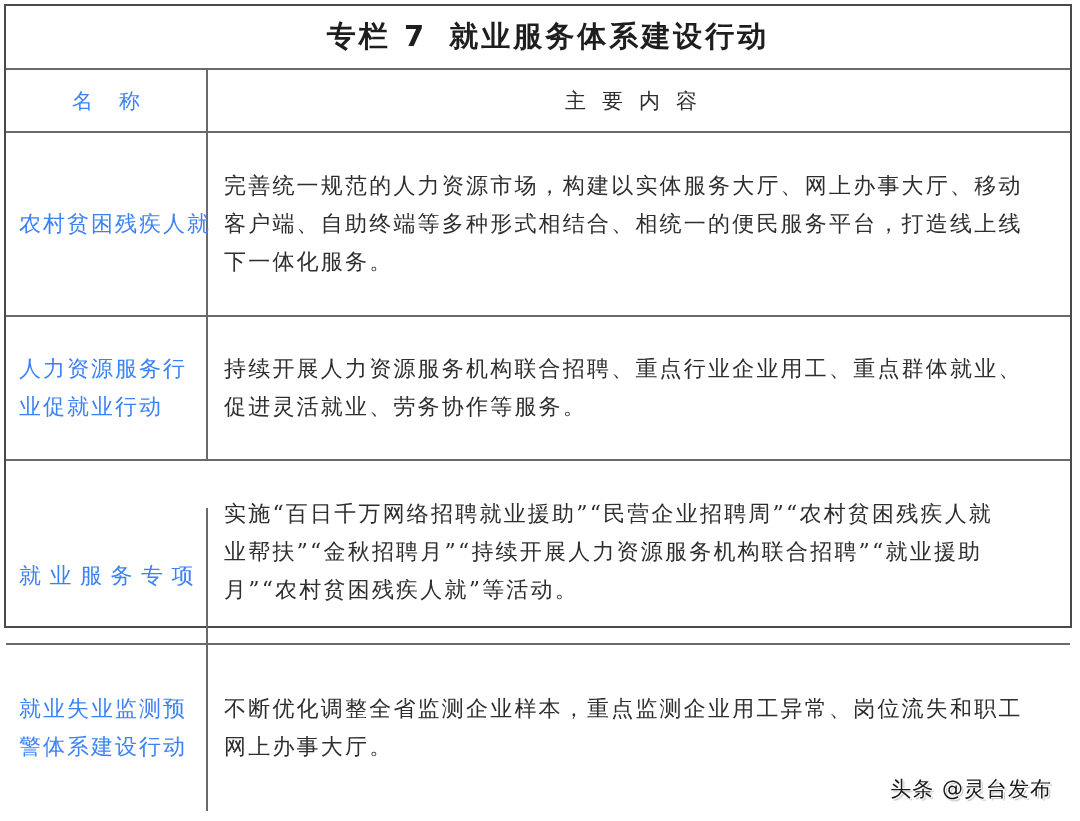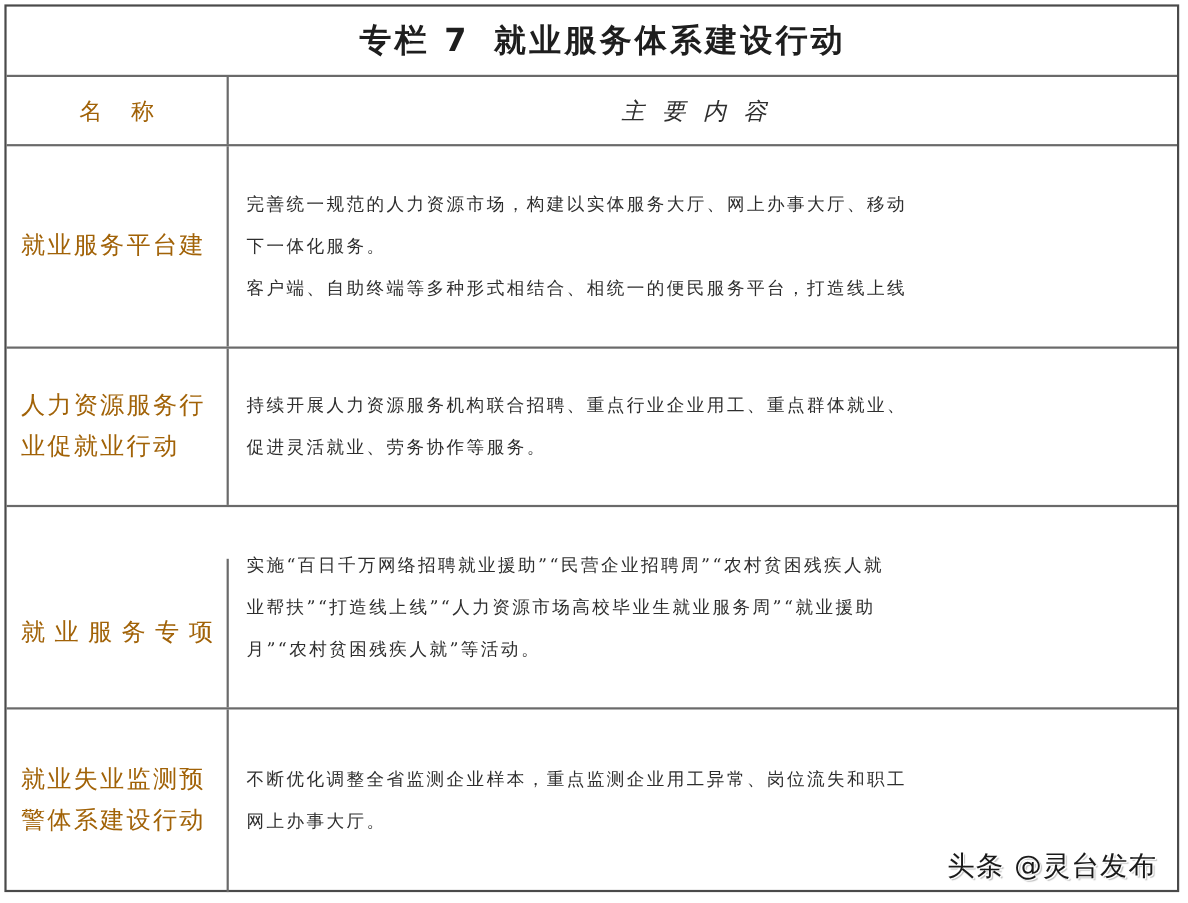--- a/index.html
+++ b/index.html
@@ -13,21 +13,21 @@
       position: relative;
       overflow: hidden;
       font-family: "DejaVu Serif", "Liberation Serif", serif;
       color: #2a2a2a;
     }
     .table-frame {
       position: absolute;
       left: 4px;
       top: 4px;
       width: 1068px;
-      height: 807px;
+      height: 624px;
       border: 2px solid #4a4a4a;
       box-sizing: border-box;
     }
     .row {
       position: absolute;
       left: 0;
       right: 0;
       box-sizing: border-box;
       border-bottom: 2px solid #6a6a6a;
     }
@@ -55,63 +55,62 @@
       bottom: 0;
       width: 202px;
       border-right: 2px solid #6a6a6a;
       box-sizing: border-box;
       display: flex;
       align-items: center;
       padding: 0 10px 0 13px;
       font-size: 22px;
       line-height: 38px;
       letter-spacing: 2px;
-      color: #a16207;
+      color: #3b82f6;
     }
     .cell-content {
       position: absolute;
       left: 202px;
       right: 0;
       top: 0;
       bottom: 0;
       display: flex;
       align-items: center;
       padding: 0 10px 0 16px;
-      font-size: 16px;
+      font-size: 22px;
       line-height: 38px;
       letter-spacing: 2.2px;
       color: #2e2e2e;
       box-sizing: border-box;
     }
     .header-row { top: 64px; height: 63px; }
     .header-row .cell-name {
       justify-content: center;
       letter-spacing: 26px;
       padding: 0 0 0 26px;
       font-size: 21px;
     }
     .header-row .cell-content {
       justify-content: center;
       letter-spacing: 16px;
       font-size: 21px;
       padding-left: 10px;
-      font-style: italic;
     }
     .r1 { top: 127px; height: 184px; }
     .r2 { top: 311px; height: 144px; }
     .r3 { top: 455px; height: 184px; }
     .r4 { top: 639px; height: 166px; }
     .r3 .cell-name { letter-spacing: 8.5px; margin-top: 47px; }
     .line { display: block; white-space: nowrap; }
     .watermark {
       position: absolute;
       right: 28px;
       bottom: 18px;
       font-family: "DejaVu Sans", "Liberation Sans", sans-serif;
-      font-size: 25px;
+      font-size: 21px;
       color: #1a1a1a;
       text-shadow: 1px 1px 0 #ffffff, -1px -1px 0 #ffffff, 2px 2px 1px rgba(0,0,0,0.25);
       letter-spacing: 1px;
     }
   </style>
 </head>
 <body>
 
 <div class="table-frame">
 
@@ -122,28 +121,28 @@
   </div>
 
   <div class="row header-row">
     <div class="cell-name">名称</div>
     <div class="cell-content">主要内容</div>
   </div>
 
   <div class="row r1">
     <div class="cell-name">
       <div>
-        <span class="line">就业服务平台建</span>
+        <span class="line">农村贫困残疾人就</span>
       </div>
     </div>
     <div class="cell-content">
       <div>
         <span class="line">完善统一规范的人力资源市场，构建以实体服务大厅、网上办事大厅、移动</span>
+        <span class="line">客户端、自助终端等多种形式相结合、相统一的便民服务平台，打造线上线</span>
         <span class="line">下一体化服务。</span>
-        <span class="line">客户端、自助终端等多种形式相结合、相统一的便民服务平台，打造线上线</span>
       </div>
     </div>
   </div>
 
   <div class="row r2">
     <div class="cell-name">
       <div>
         <span class="line">人力资源服务行</span>
         <span class="line">业促就业行动</span>
       </div>
@@ -158,21 +157,21 @@
 
   <div class="row r3">
     <div class="cell-name">
       <div>
         <span class="line">就业服务专项</span>
       </div>
     </div>
     <div class="cell-content">
       <div>
         <span class="line">实施“百日千万网络招聘就业援助”“民营企业招聘周”“农村贫困残疾人就</span>
-        <span class="line">业帮扶”“打造线上线”“人力资源市场高校毕业生就业服务周”“就业援助</span>
+        <span class="line">业帮扶”“金秋招聘月”“持续开展人力资源服务机构联合招聘”“就业援助</span>
         <span class="line">月”“农村贫困残疾人就”等活动。</span>
       </div>
     </div>
   </div>
 
   <div class="row r4 last">
     <div class="cell-name">
       <div>
         <span class="line">就业失业监测预</span>
         <span class="line">警体系建设行动</span>

